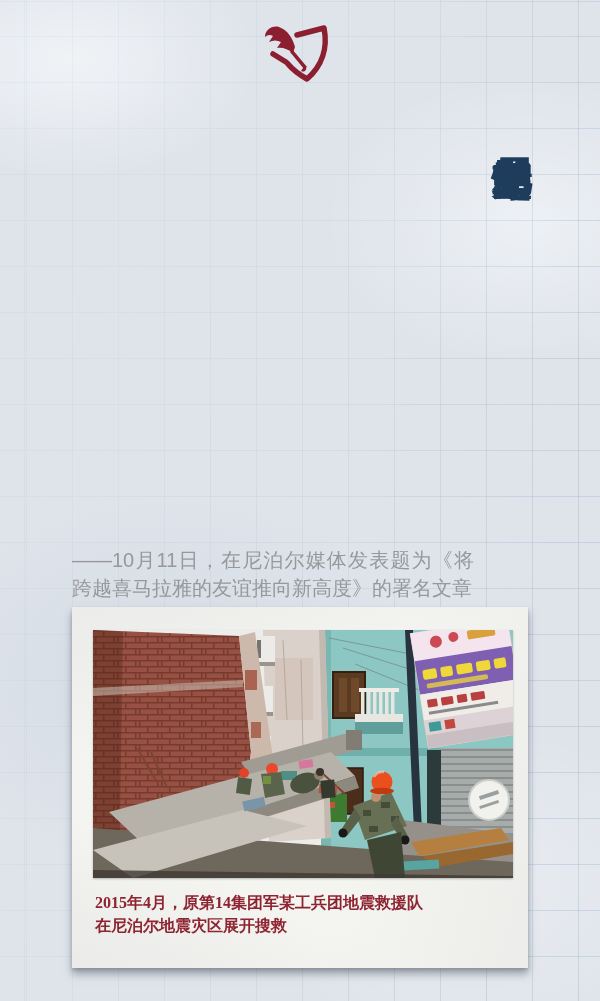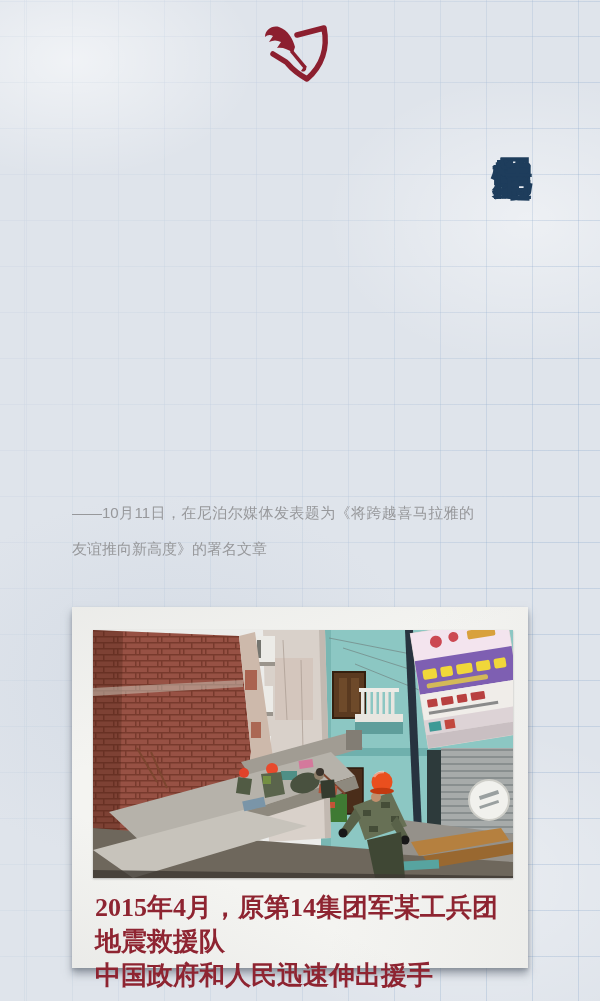--- a/index.html
+++ b/index.html
@@ -16,40 +16,40 @@
     background-image:
       repeating-linear-gradient(to right, rgba(124,158,198,.26) 0 1px, transparent 1px 46px),
       repeating-linear-gradient(to bottom, rgba(124,158,198,.26) 0 1px, transparent 1px 46px);
     background-position:26px 36px;
     -webkit-mask-image:linear-gradient(100deg, rgba(0,0,0,.25) 15%, rgba(0,0,0,.5) 55%, #000 82%);
     mask-image:linear-gradient(100deg, rgba(0,0,0,.25) 15%, rgba(0,0,0,.5) 55%, #000 82%);}
   .logo{position:absolute;left:260px;top:22px;width:78px;height:64px;}
   .quote-text{position:absolute;left:72px;top:121px;width:382px;
     font-size:27px;line-height:45px;letter-spacing:.2px;
     text-indent:40px;text-align:justify;}
-  .quote-source{position:absolute;left:72px;top:480px;width:402px;
-    font-size:15px;line-height:36px;text-align:justify;}
+  .quote-source{position:absolute;left:72px;top:526px;width:402px;
+    font-size:20px;line-height:28px;text-align:justify;}
   .vtitle{position:absolute;top:126px;right:66px;height:460px;
     writing-mode:vertical-rl;text-orientation:upright;
     font-family:"Liberation Serif","DejaVu Serif",serif;font-weight:700;
     font-size:40px;line-height:1.1;letter-spacing:0;}
   .photo-card{position:absolute;left:72px;top:607px;width:456px;height:361px;
     background:
       linear-gradient(160deg, rgba(120,125,130,.07), transparent 32%),
       linear-gradient(24deg, rgba(120,125,130,.08), transparent 28%),
       linear-gradient(285deg, rgba(120,125,130,.06), transparent 38%),
       #f4f4f1;
     box-shadow:0 6px 8px rgba(92,102,114,.55), 0 2px 3px rgba(92,102,114,.3);}
   .photo{position:absolute;left:21px;top:23px;width:420px;height:248px;
     box-shadow:inset 0 0 0 1px rgba(0,0,0,.12), 0 1px 2px rgba(0,0,0,.25);
     overflow:hidden;}
   .photo svg{display:block;width:100%;height:100%;}
   .caption{position:absolute;left:23px;top:284px;width:415px;
     font-family:"Liberation Serif","DejaVu Serif",serif;font-weight:700;
-    font-size:26px;line-height:34px;}
+    font-size:16px;line-height:23px;}
 </style>
 </head>
 <body>
 
 <div class="stage">
   <div class="paper"></div>
   <div class="grid-layer"></div>
 
   <div class="logo">
     <svg viewBox="0 0 78 64">
@@ -231,16 +231,16 @@
           <circle cx="289" cy="152" r="10.5" fill="#ea4f1e"></circle>
           <path d="M281,147 A10 10 0 0 1 291,142" stroke="#ffffff" stroke-width="2.5" fill="none" opacity=".45"></path>
           <ellipse cx="289" cy="161" rx="12" ry="3.2" fill="#c23a10"></ellipse>
         </g>
         <polygon points="0,240 420,246 420,248 0,248" fill="#3f3a33" opacity=".8"></polygon>
       </svg>
     </div>
 
     <div class="caption" style="color:#8e2431">
       <div>2015年4月，原第14集团军某工兵团地震救援队</div>
-      <div>中国政府和人民迅速伸出援手</div>
+      <div>在尼泊尔地震灾区展开搜救</div>
     </div>
   </div>
 </div>
 
 </body></html>

